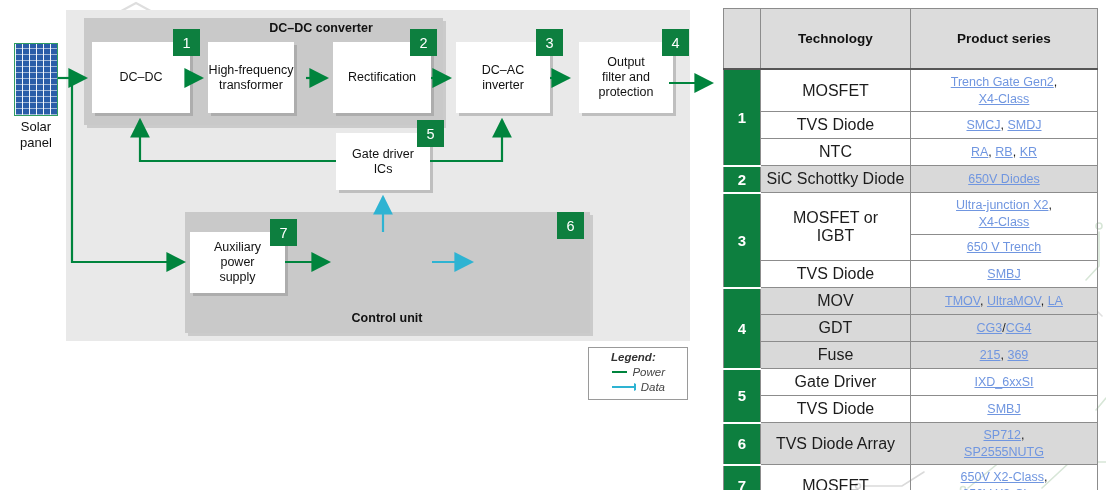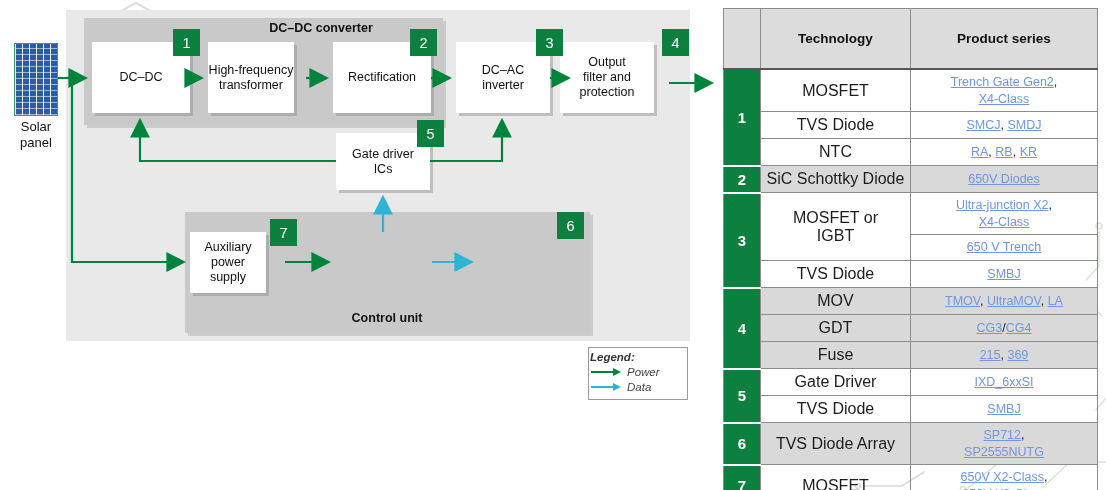--- a/index.html
+++ b/index.html
@@ -21,40 +21,40 @@
   .conv-title{left:321px;top:21px;transform:translateX(-50%)}
   .ctrl-title{left:387px;top:311px;transform:translateX(-50%)}
   .block{position:absolute;background:#fff;display:flex;align-items:center;justify-content:center;
          text-align:center;font-size:12.5px;color:#111;line-height:1.18;z-index:4;
          box-shadow:3px 3px 0 rgba(140,140,140,.45)}
   .pre{white-space:pre-line}
   .b-dcdc{left:92px;top:42px;width:98px;height:71px}
   .b-hft{left:208px;top:42px;width:86px;height:71px}
   .b-rect{left:333px;top:42px;width:98px;height:71px}
   .b-dcac{left:456px;top:42px;width:94px;height:71px}
-  .b-out{left:560px;top:42px;width:94px;height:71px}
+  .b-out{left:579px;top:42px;width:94px;height:71px}
   .b-gate{left:336px;top:133px;width:94px;height:57px}
-  .b-aux{left:190px;top:232px;width:76px;height:61px}
+  .b-aux{left:190px;top:232px;width:95px;height:61px}
   .b-mcu{left:335px;top:232px;width:97px;height:61px}
   .b-comm{left:478px;top:232px;width:95px;height:61px}
   .badge{position:absolute;width:27px;height:27px;background:var(--green);color:#fff;
          display:flex;align-items:center;justify-content:center;font-size:14.5px;z-index:6}
   .g1{left:173px;top:29px}.g2{left:410px;top:29px}.g3{left:536px;top:29px}.g4{left:662px;top:29px}
   .g5{left:417px;top:120px}.g6{left:557px;top:212px}.g7{left:270px;top:219px}
   .solar{left:14px;top:43px;width:44px;height:73px;z-index:3;border:1px solid #2f9e62;
          background-color:var(--panel-blue);
          background-image:
            repeating-linear-gradient(90deg, rgba(255,255,255,.95) 0 1px, transparent 1px 7px),
            repeating-linear-gradient(0deg, rgba(255,255,255,.55) 0 1px, transparent 1px 6px);}
   .solar-label{left:2px;top:119px;width:68px;text-align:center;font-size:13px;color:#111;line-height:1.2;z-index:3}
   .arrows{position:absolute;left:0;top:0;z-index:5;pointer-events:none}
   .ap{stroke:var(--power);stroke-width:2.2;fill:none}
   .ad{stroke:var(--data);stroke-width:2.2;fill:none}
   .legend{left:588px;top:347px;width:100px;height:53px;background:#fff;border:1px solid #9a9a9a;
-          z-index:3;padding:3px 1px}
+          z-index:3;padding:3px 22px}
   .legend-title{font-size:11.5px;font-style:italic;font-weight:bold;color:#333}
   .legend-row{display:flex;align-items:center;gap:5px;margin-top:3px}
   .legend-row .lab{font-size:11.5px;font-style:italic;color:#444}
   .tablewrap{left:723px;top:8px;width:374px;z-index:3}
   table{width:100%;border-collapse:collapse;table-layout:fixed;border:1.5px solid #5f5f5f}
   th{background:#dcdcdc;font-size:13.5px;font-weight:bold;color:#111;
      border:1px solid #8c8c8c;border-bottom:2px solid #565656;padding:22px 2px;height:27px}
   td{border:1px solid #8c8c8c;font-size:12.5px;text-align:center;vertical-align:middle;
      padding:4px 3px;color:#1c1c1c;height:26px}
   td.num{background:var(--green);color:#fff;font-weight:bold;font-size:15px}

